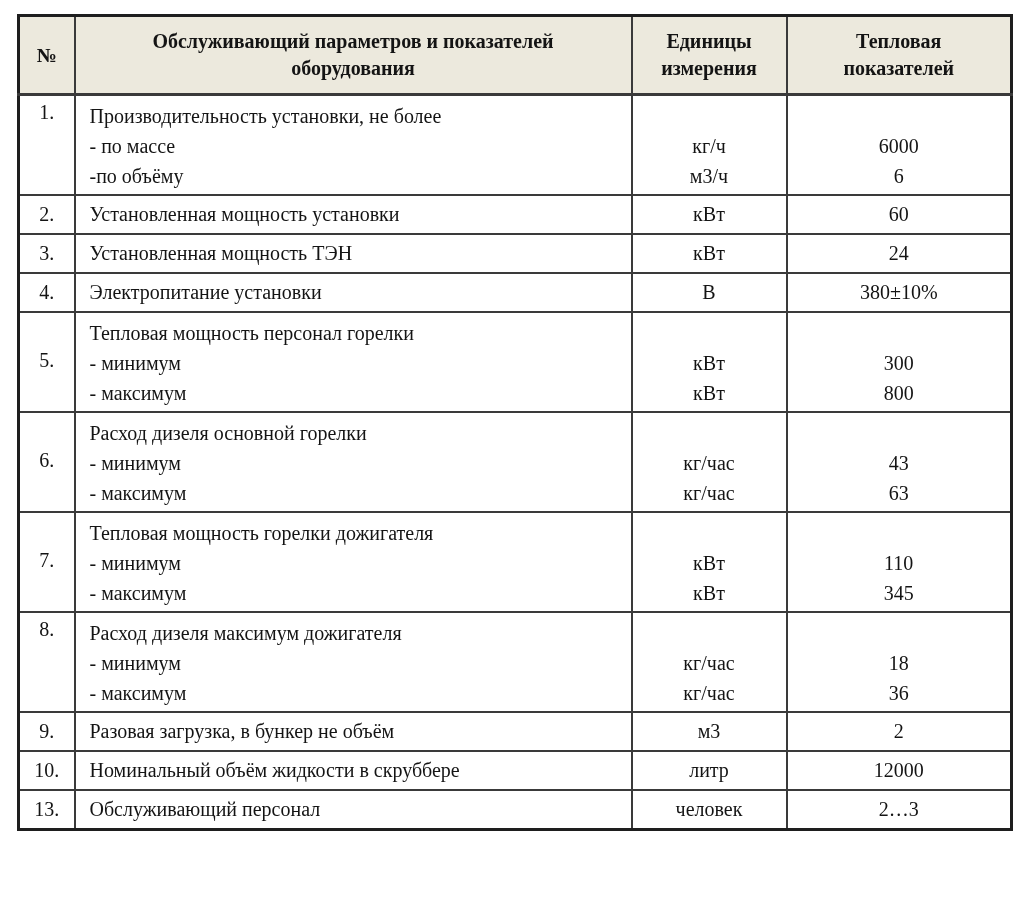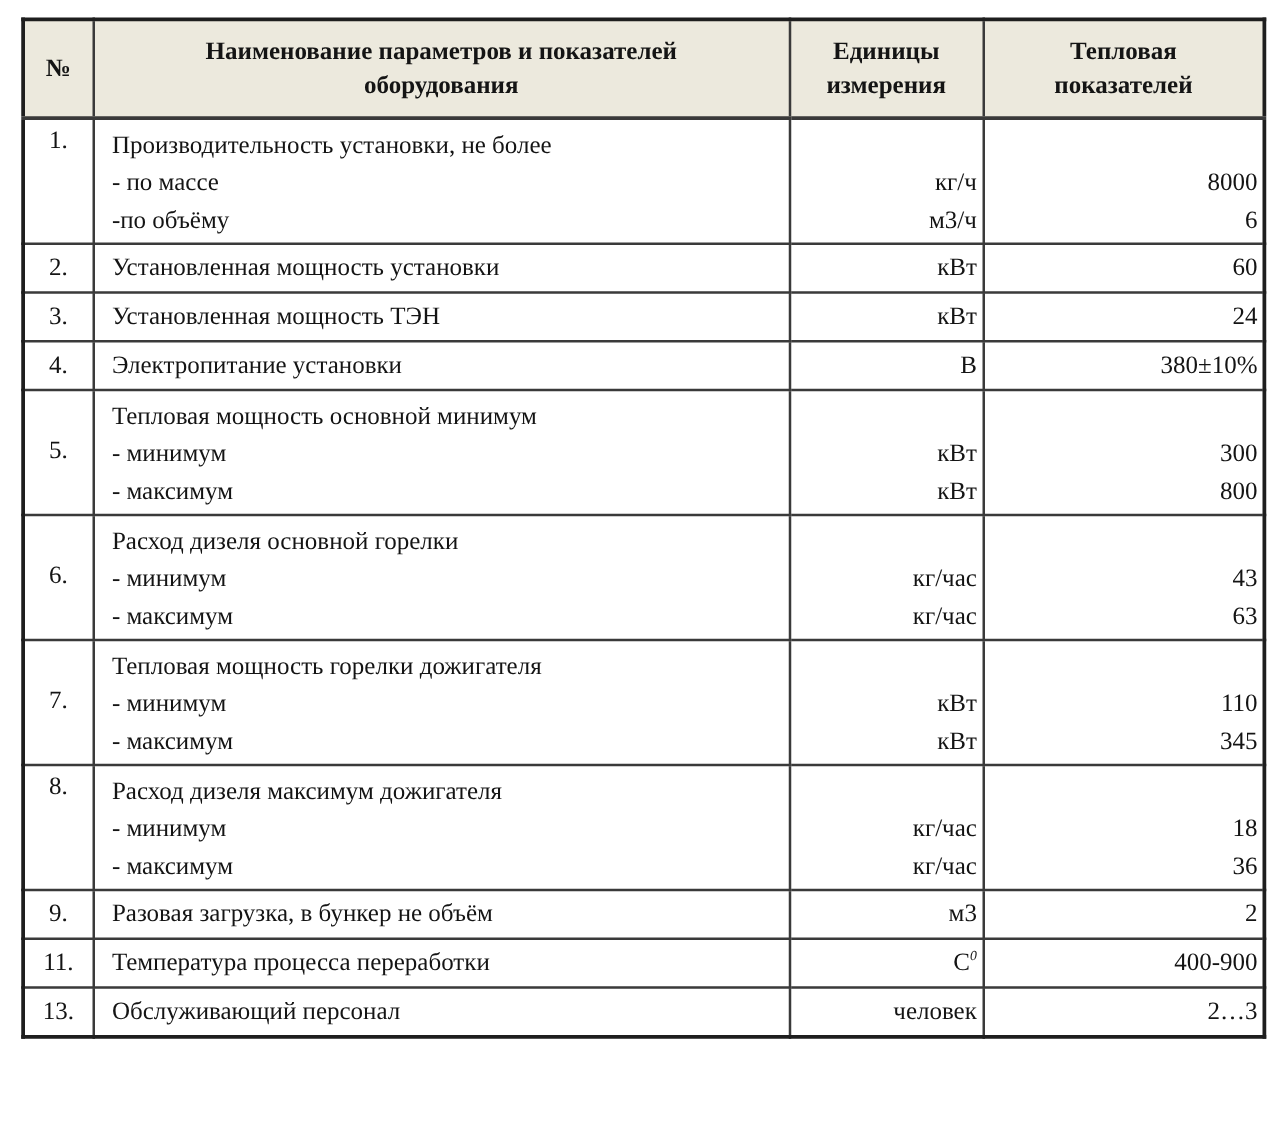--- a/index.html
+++ b/index.html
@@ -30,21 +30,21 @@
     border-bottom:3px solid #3a3a3a;
   }
   .hwrap{margin:0 auto;}
   .w-name{max-width:430px;}
   .w-unit{max-width:130px;}
   .w-value{max-width:160px;}
 
   td{vertical-align:middle;background:#ffffff;}
   td.col-num{text-align:center;padding:2px 0;}
   td.col-name{text-align:left;padding:2px 10px 2px 14px;}
-  td.col-unit,td.col-value{text-align:right;padding:2px 4px;}
+  td.col-unit,td.col-value{text-align:center;padding:2px 4px;}
 
   tr.single td{height:33px;}
 
   tr.multi td{vertical-align:top;padding-top:5px;padding-bottom:3px;}
   tr.multi td.col-num.v-mid{vertical-align:middle;padding-top:0;}
   .line{height:30px;line-height:30px;white-space:nowrap;}
 
   sup.sup{font-size:11px;font-style:italic;vertical-align:super;}
 </style>
 </head>
@@ -55,21 +55,21 @@
     <colgroup>
       <col style="width:56px">
       <col style="width:557px">
       <col style="width:155px">
       <col style="width:225px">
     </colgroup>
     <thead>
       <tr>
         <th>№</th>
         <th>
-          <div class="hwrap w-name">Наименование параметров и показателей оборудования</div>
+          <div class="hwrap w-name">Обслуживающий параметров и показателей оборудования</div>
         </th>
         <th>
           <div class="hwrap w-unit">Единицы измерения</div>
         </th>
         <th>
           <div class="hwrap w-value">Тепловая показателей</div>
         </th>
       </tr>
     </thead>
     <tbody>
@@ -80,21 +80,21 @@
             <div class="line">- по массе</div>
             <div class="line">-по объёму</div>
           </td>
           <td class="col-unit">
             <div class="line">&nbsp;</div>
             <div class="line">кг/ч</div>
             <div class="line">м3/ч</div>
           </td>
           <td class="col-value">
             <div class="line">&nbsp;</div>
-            <div class="line">8000</div>
+            <div class="line">6000</div>
             <div class="line">6</div>
           </td>
         </tr>
         <tr class="single">
           <td class="col-num">2.</td>
           <td class="col-name">Установленная мощность установки</td>
           <td class="col-unit">кВт</td>
           <td class="col-value">60</td>
         </tr>
         <tr class="single">
@@ -105,21 +105,21 @@
         </tr>
         <tr class="single">
           <td class="col-num">4.</td>
           <td class="col-name">Электропитание установки</td>
           <td class="col-unit">В</td>
           <td class="col-value">380±10%</td>
         </tr>
         <tr class="multi">
           <td class="col-num v-mid">5.</td>
           <td class="col-name">
-            <div class="line">Тепловая мощность основной минимум</div>
+            <div class="line">Тепловая мощность персонал горелки</div>
             <div class="line">- минимум</div>
             <div class="line">- максимум</div>
           </td>
           <td class="col-unit">
             <div class="line">&nbsp;</div>
             <div class="line">кВт</div>
             <div class="line">кВт</div>
           </td>
           <td class="col-value">
             <div class="line">&nbsp;</div>
@@ -181,24 +181,24 @@
             <div class="line">36</div>
           </td>
         </tr>
         <tr class="single">
           <td class="col-num">9.</td>
           <td class="col-name">Разовая загрузка, в бункер не объём</td>
           <td class="col-unit">м3</td>
           <td class="col-value">2</td>
         </tr>
         <tr class="single">
-          <td class="col-num">11.</td>
-          <td class="col-name">Температура процесса переработки</td>
-          <td class="col-unit">C<sup class="sup">0</sup></td>
-          <td class="col-value">400-900</td>
+          <td class="col-num">10.</td>
+          <td class="col-name">Номинальный объём жидкости в скруббере</td>
+          <td class="col-unit">литр</td>
+          <td class="col-value">12000</td>
         </tr>
         <tr class="single">
           <td class="col-num">13.</td>
           <td class="col-name">Обслуживающий персонал</td>
           <td class="col-unit">человек</td>
           <td class="col-value">2…3</td>
         </tr>
       </tbody>
   </table>
 </div>

